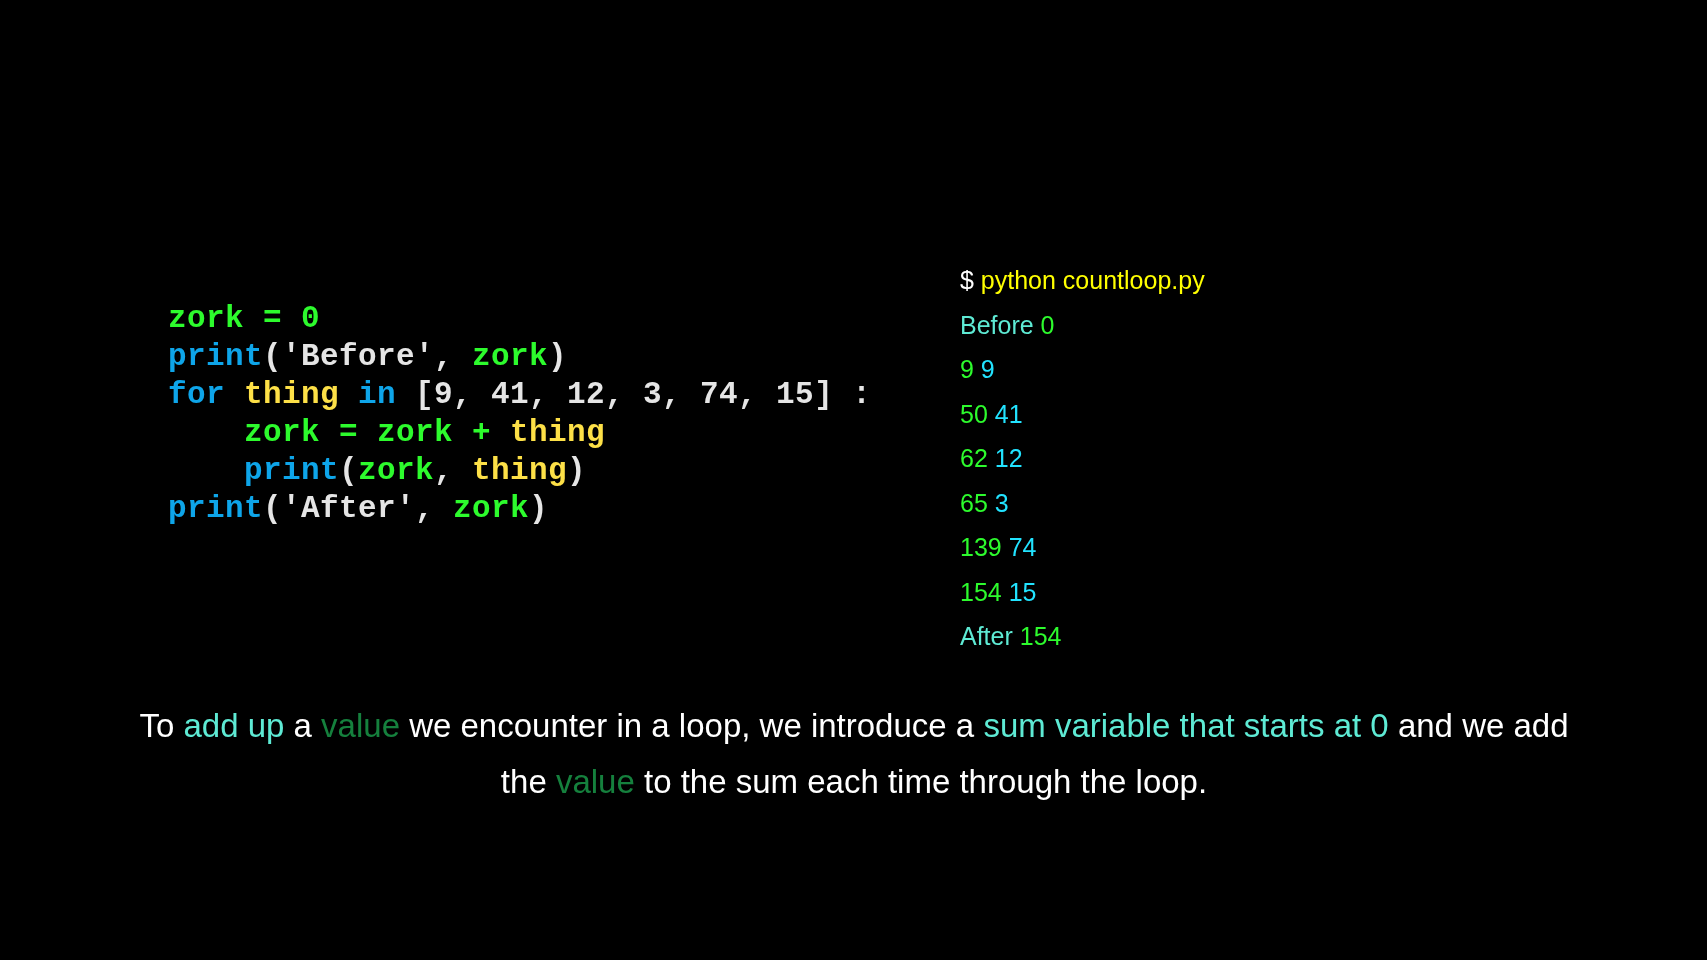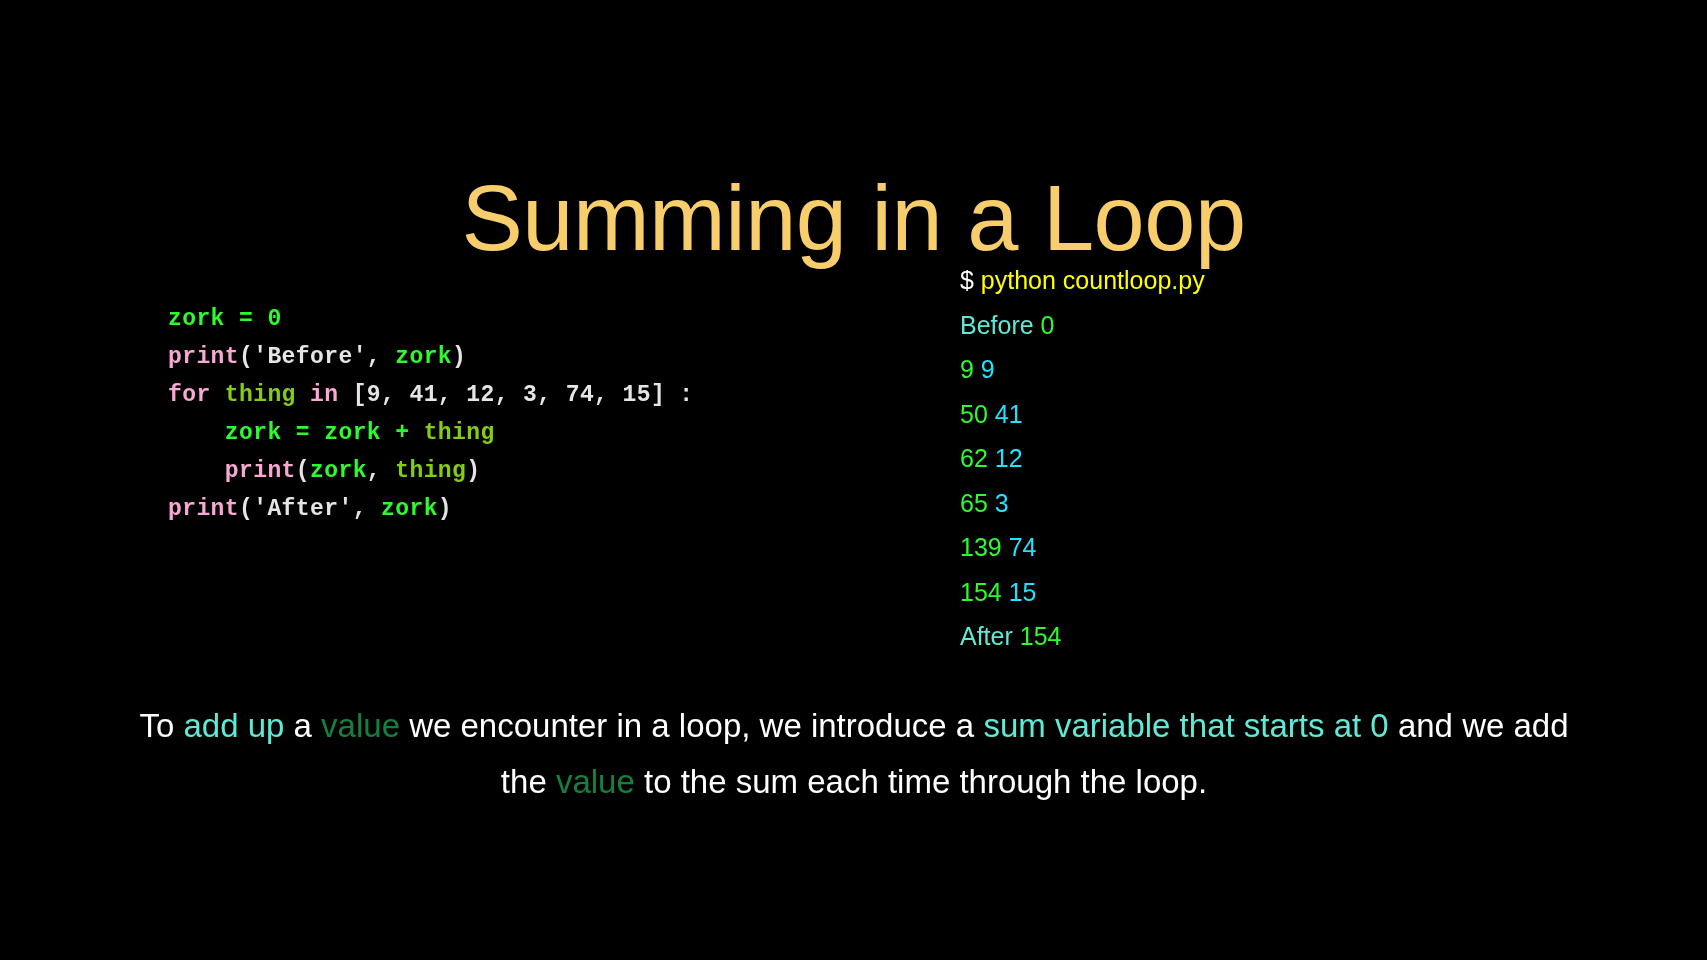--- a/index.html
+++ b/index.html
@@ -36,31 +36,31 @@
     font-weight: 400;
     white-space: nowrap;
   }
 
   
   .code-block {
     position: absolute;
     top: 300px;
     left: 168px;
     font-family: "Liberation Mono", "DejaVu Sans Mono", monospace;
-    font-size: 23px;
+    font-size: 31px;
     font-weight: bold;
     line-height: 38px;
     white-space: pre;
     letter-spacing: 0.4px;
   }
   .code-line { white-space: pre; }
 
   .tok-green  { color: #2dfb2d; }
-  .tok-yellow { color: #f9a8d4; }
-  .tok-cyan   { color: #84cc16; }
+  .tok-yellow { color: #0ea5e9; }
+  .tok-cyan   { color: #fde047; }
   .tok-white  { color: #e5e5e5; }
 
   
   .terminal {
     position: absolute;
     top: 258px;
     left: 960px;
     font-size: 25px;
     line-height: 44.5px;
     white-space: pre;
@@ -86,21 +86,20 @@
   }
   .cap-white { color: #ffffff; margin-top: 12px; }
   .cap-green { color: #5eead4; }
   .cap-cyan  { color: #15803d; }
 </style>
 </head>
 <body>
 
 <div class="slide">
 
-  <h1 class="title">Summing in a Loop</h1>
 
   <div class="code-block"><div class="code-line"><span class="tok-green">zork = 0</span></div><div class="code-line"><span class="tok-yellow">print</span><span class="tok-white">('Before', </span><span class="tok-green">zork</span><span class="tok-white">)</span></div><div class="code-line"><span class="tok-yellow">for </span><span class="tok-cyan">thing </span><span class="tok-yellow">in </span><span class="tok-white">[9, 41, 12, 3, 74, 15] :</span></div><div class="code-line"><span class="tok-green">    zork = zork + </span><span class="tok-cyan">thing</span></div><div class="code-line"><span class="tok-white">    </span><span class="tok-yellow">print</span><span class="tok-white">(</span><span class="tok-green">zork</span><span class="tok-white">, </span><span class="tok-cyan">thing</span><span class="tok-white">)</span></div><div class="code-line"><span class="tok-yellow">print</span><span class="tok-white">('After', </span><span class="tok-green">zork</span><span class="tok-white">)</span></div></div>
 
   <div class="terminal"><div class="term-line"><span class="out-white">$ </span><span class="out-yellow">python countloop.py</span></div><div class="term-line"><span class="out-orange">Before </span><span class="out-green">0</span></div><div class="term-line"><span class="out-green">9 </span><span class="out-cyan">9</span></div><div class="term-line"><span class="out-green">50 </span><span class="out-cyan">41</span></div><div class="term-line"><span class="out-green">62 </span><span class="out-cyan">12</span></div><div class="term-line"><span class="out-green">65 </span><span class="out-cyan">3</span></div><div class="term-line"><span class="out-green">139 </span><span class="out-cyan">74</span></div><div class="term-line"><span class="out-green">154 </span><span class="out-cyan">15</span></div><div class="term-line"><span class="out-orange">After </span><span class="out-green">154</span></div></div>
 
   <div class="caption"><span class="cap-white">To </span><span class="cap-green">add up</span><span class="cap-white"> a </span><span class="cap-cyan">value</span><span class="cap-white"> we encounter in a loop,  we introduce a </span><span class="cap-green">sum variable that starts at 0</span><span class="cap-white"> and we add the </span><span class="cap-cyan">value</span><span class="cap-white"> to the sum each time through the loop.</span></div>
 
 </div>
 
 </body></html>

